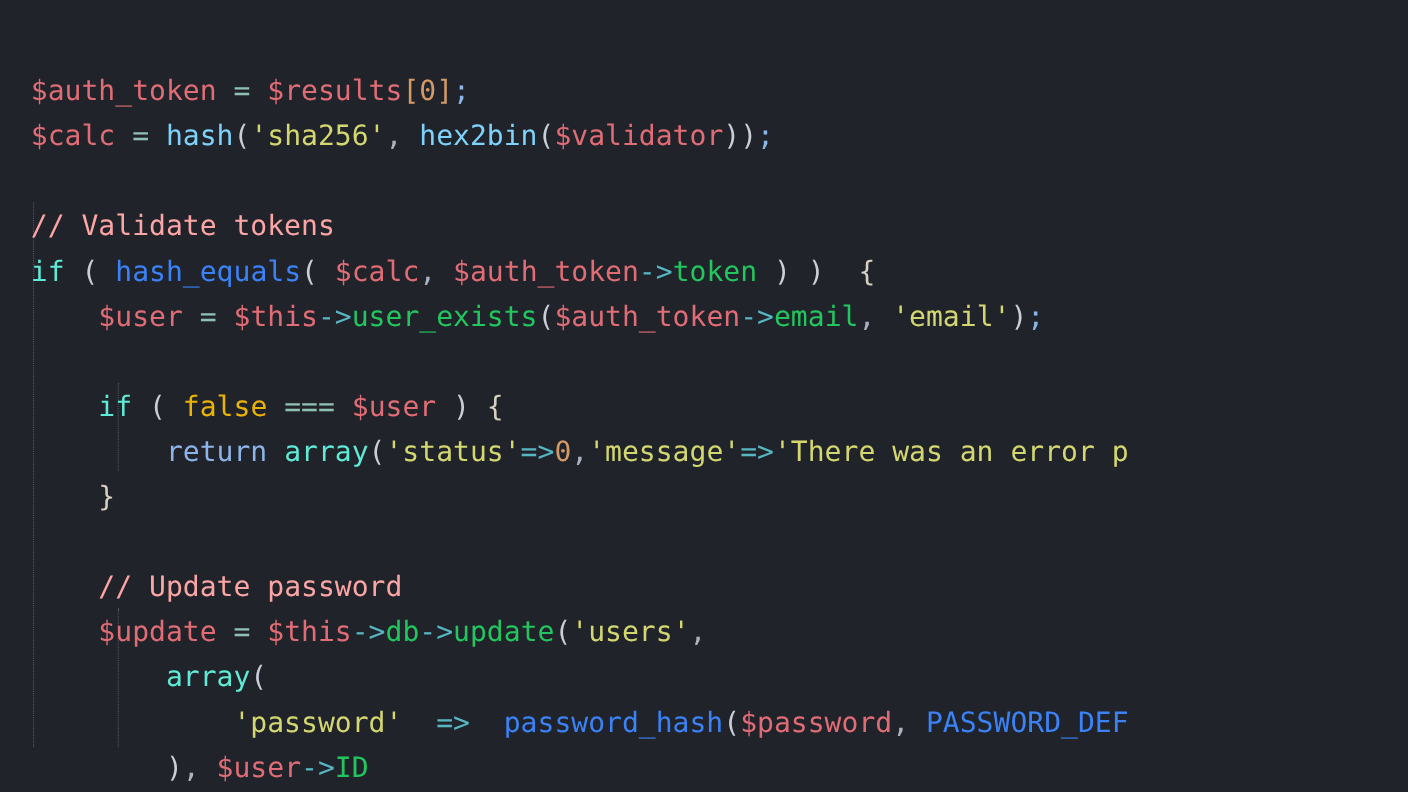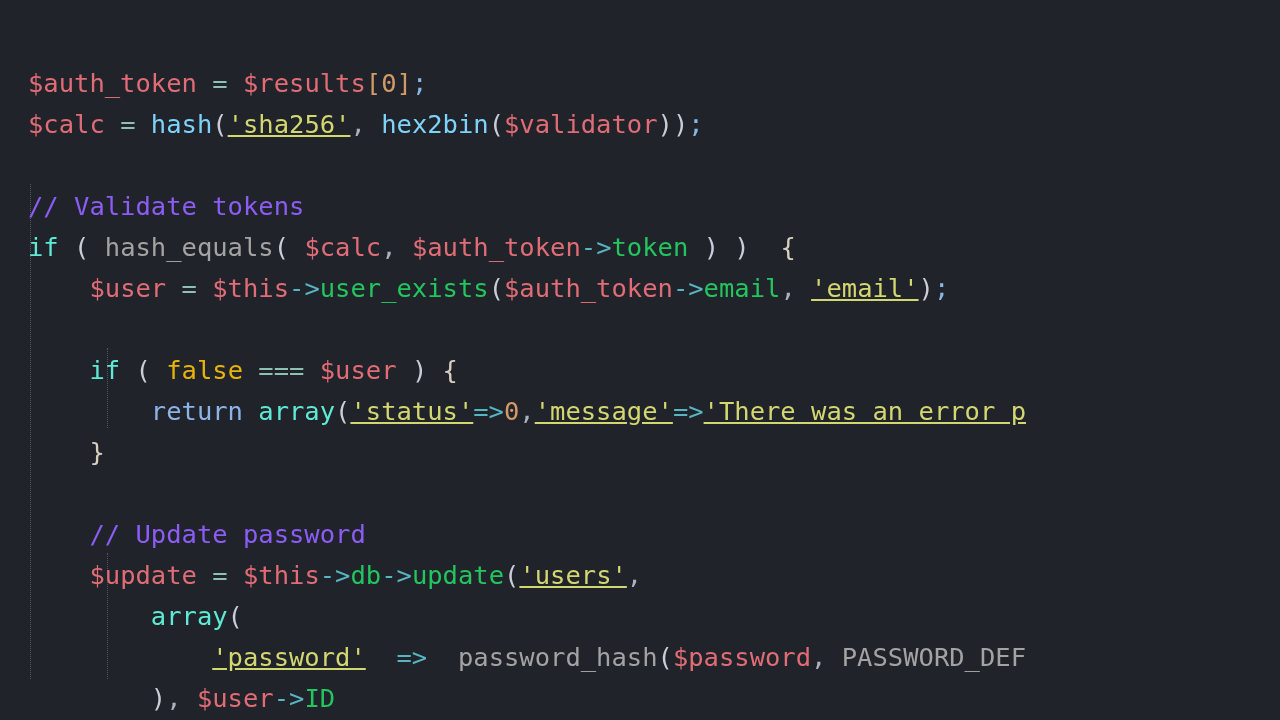--- a/index.html
+++ b/index.html
@@ -54,33 +54,33 @@
   .line {
     height: 41px;
     white-space: pre;
     padding-left: 28px;
   }
 
   
   .t-var   { color: #e06c75; }
   .t-op    { color: #8fc0b3; }
   .t-fn    { color: #7dd3fc; }
-  .t-str   { color: #d3d770; text-decoration: underline; }
+  .t-str   { color: #d3d770; }
   .t-num   { color: #d19a66; }
   .t-const { color: #eab308; }
   .t-kw    { color: #5eead4; }
   .t-kw2   { color: #8cb4e8; }
   .t-ctrl  { color: #89b8e8; }
-  .t-comment { color: #8b5cf6; }
+  .t-comment { color: #fca5a5; }
   .t-punc  { color: #abb2bf; }
   .t-paren { color: #c8cdd8; }
   .t-brack { color: #d19a66; }
   .t-arrow { color: #56b6c2; }
   .t-prop  { color: #22c55e; }
-  .t-ident { color: #a3a3a3; }
+  .t-ident { color: #3b82f6; }
   .t-brace { color: #d7cfc0; }
   .t-plain { color: #c3c8d4; }
 </style>
 </head>
 <body>
 
 <div id="editor">
 
   <div class="indent-guides">
       <div class="guide" style="left: 30px; top: 184px; height: 495px;"></div>

